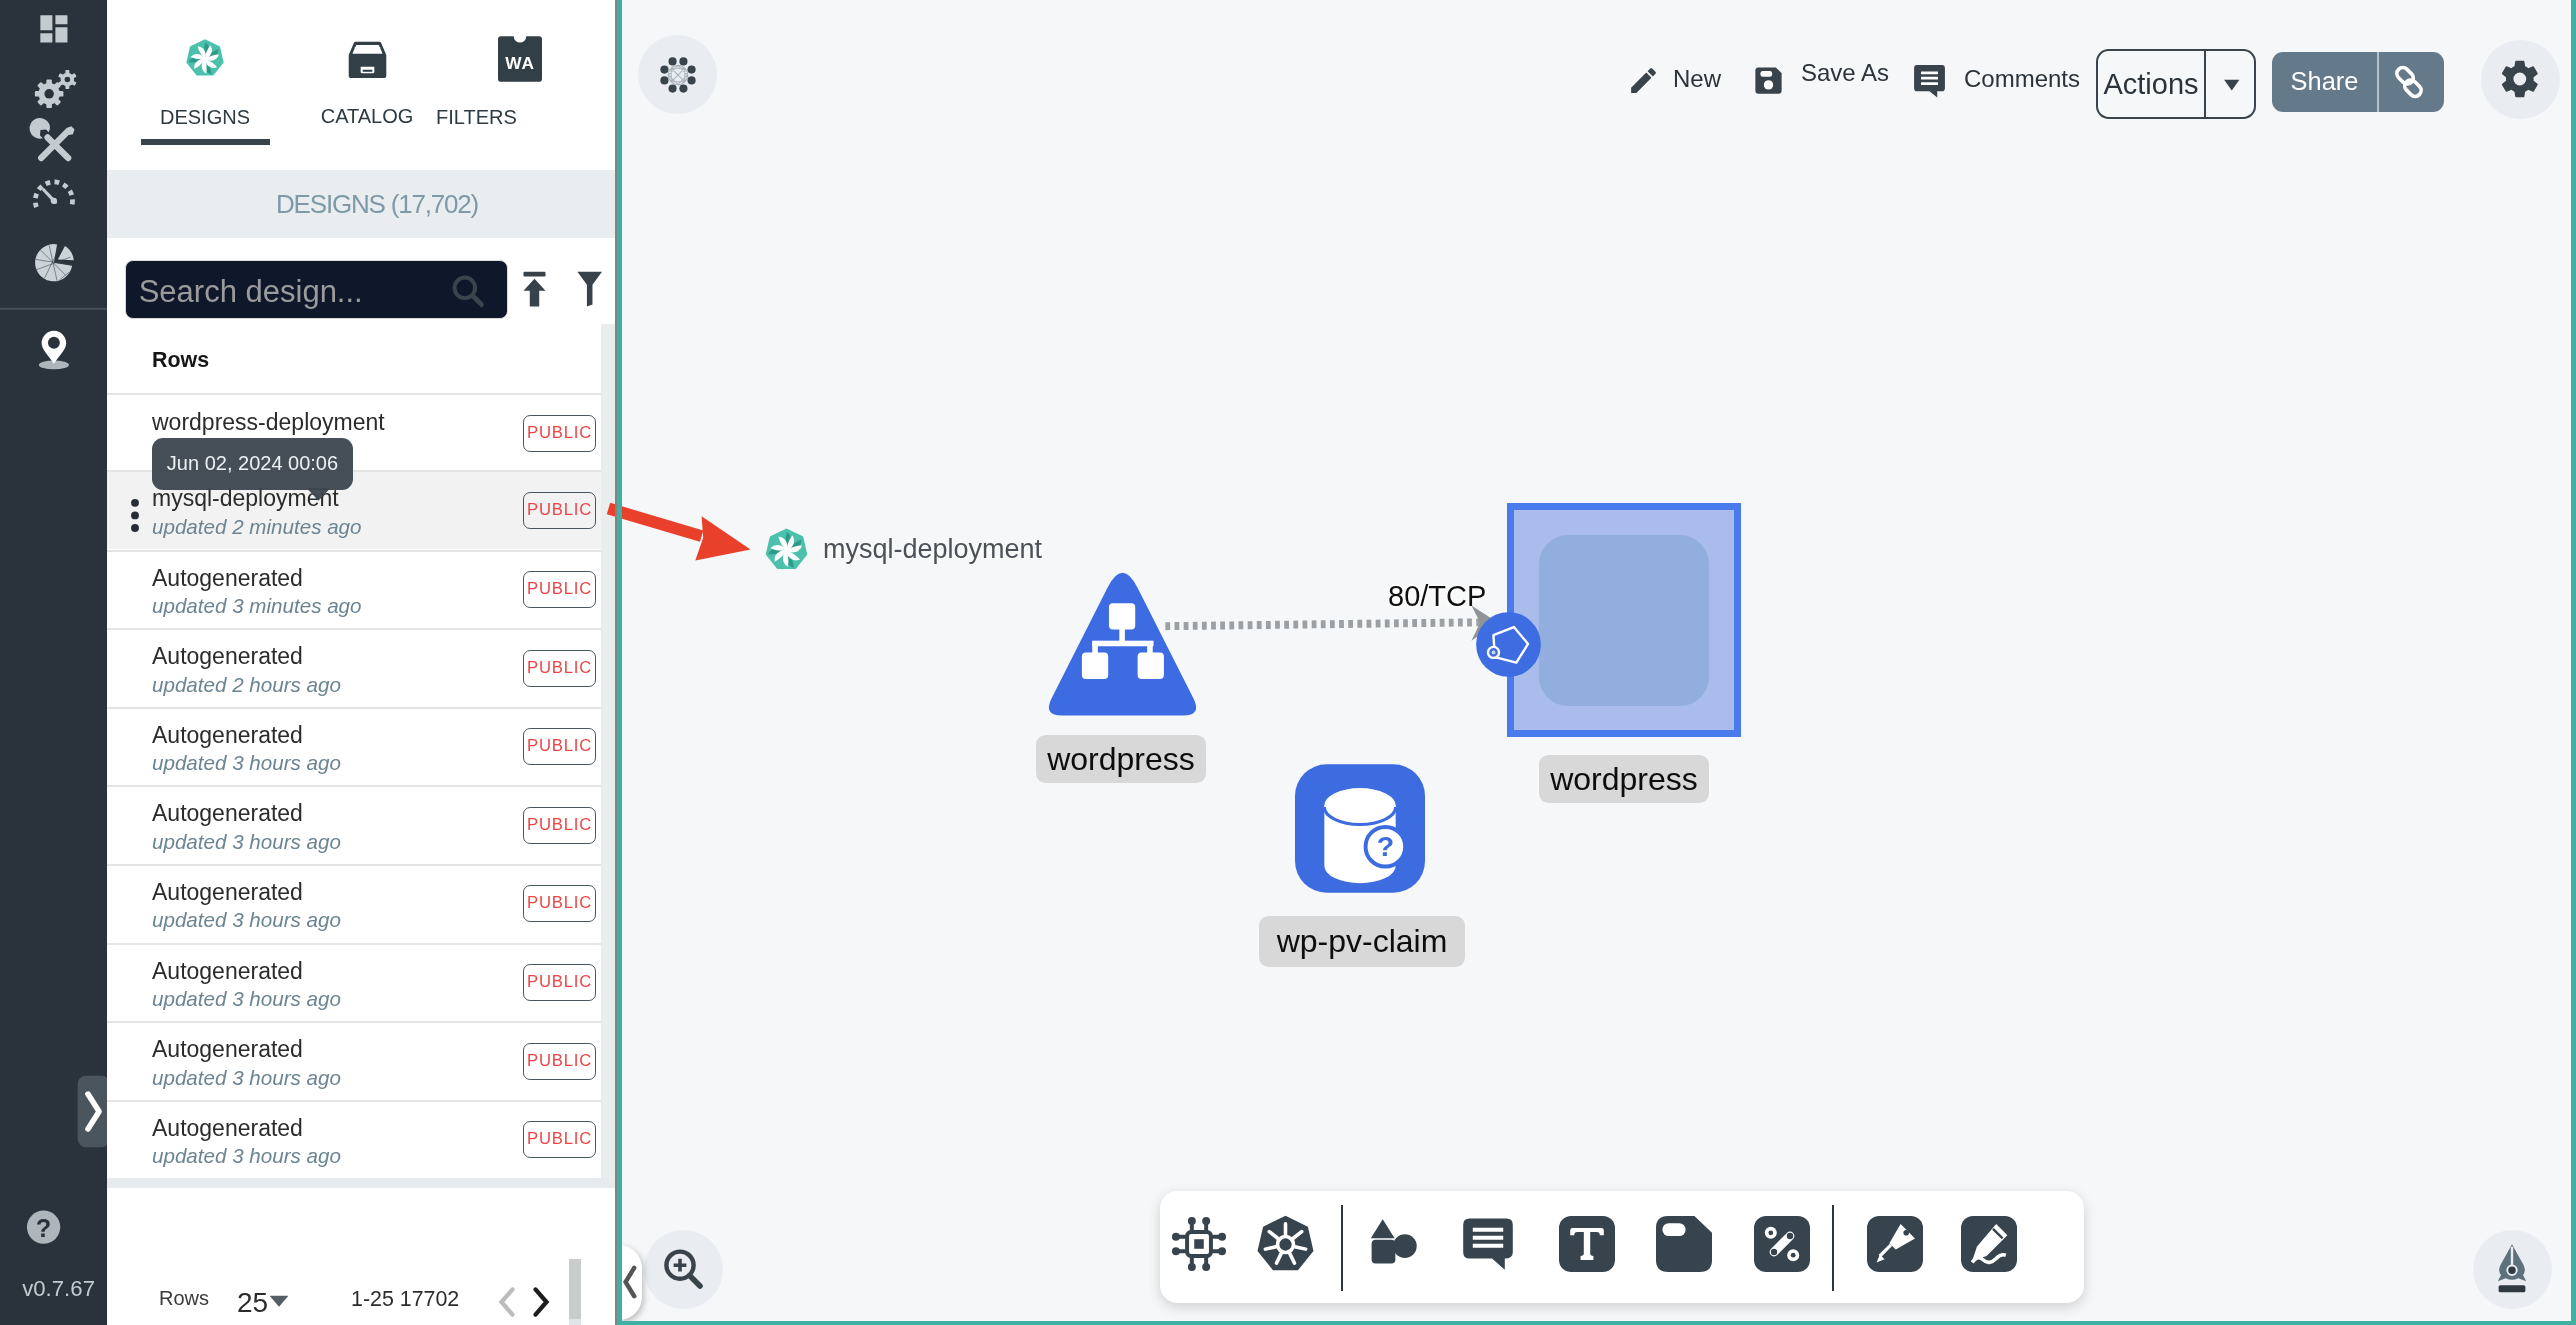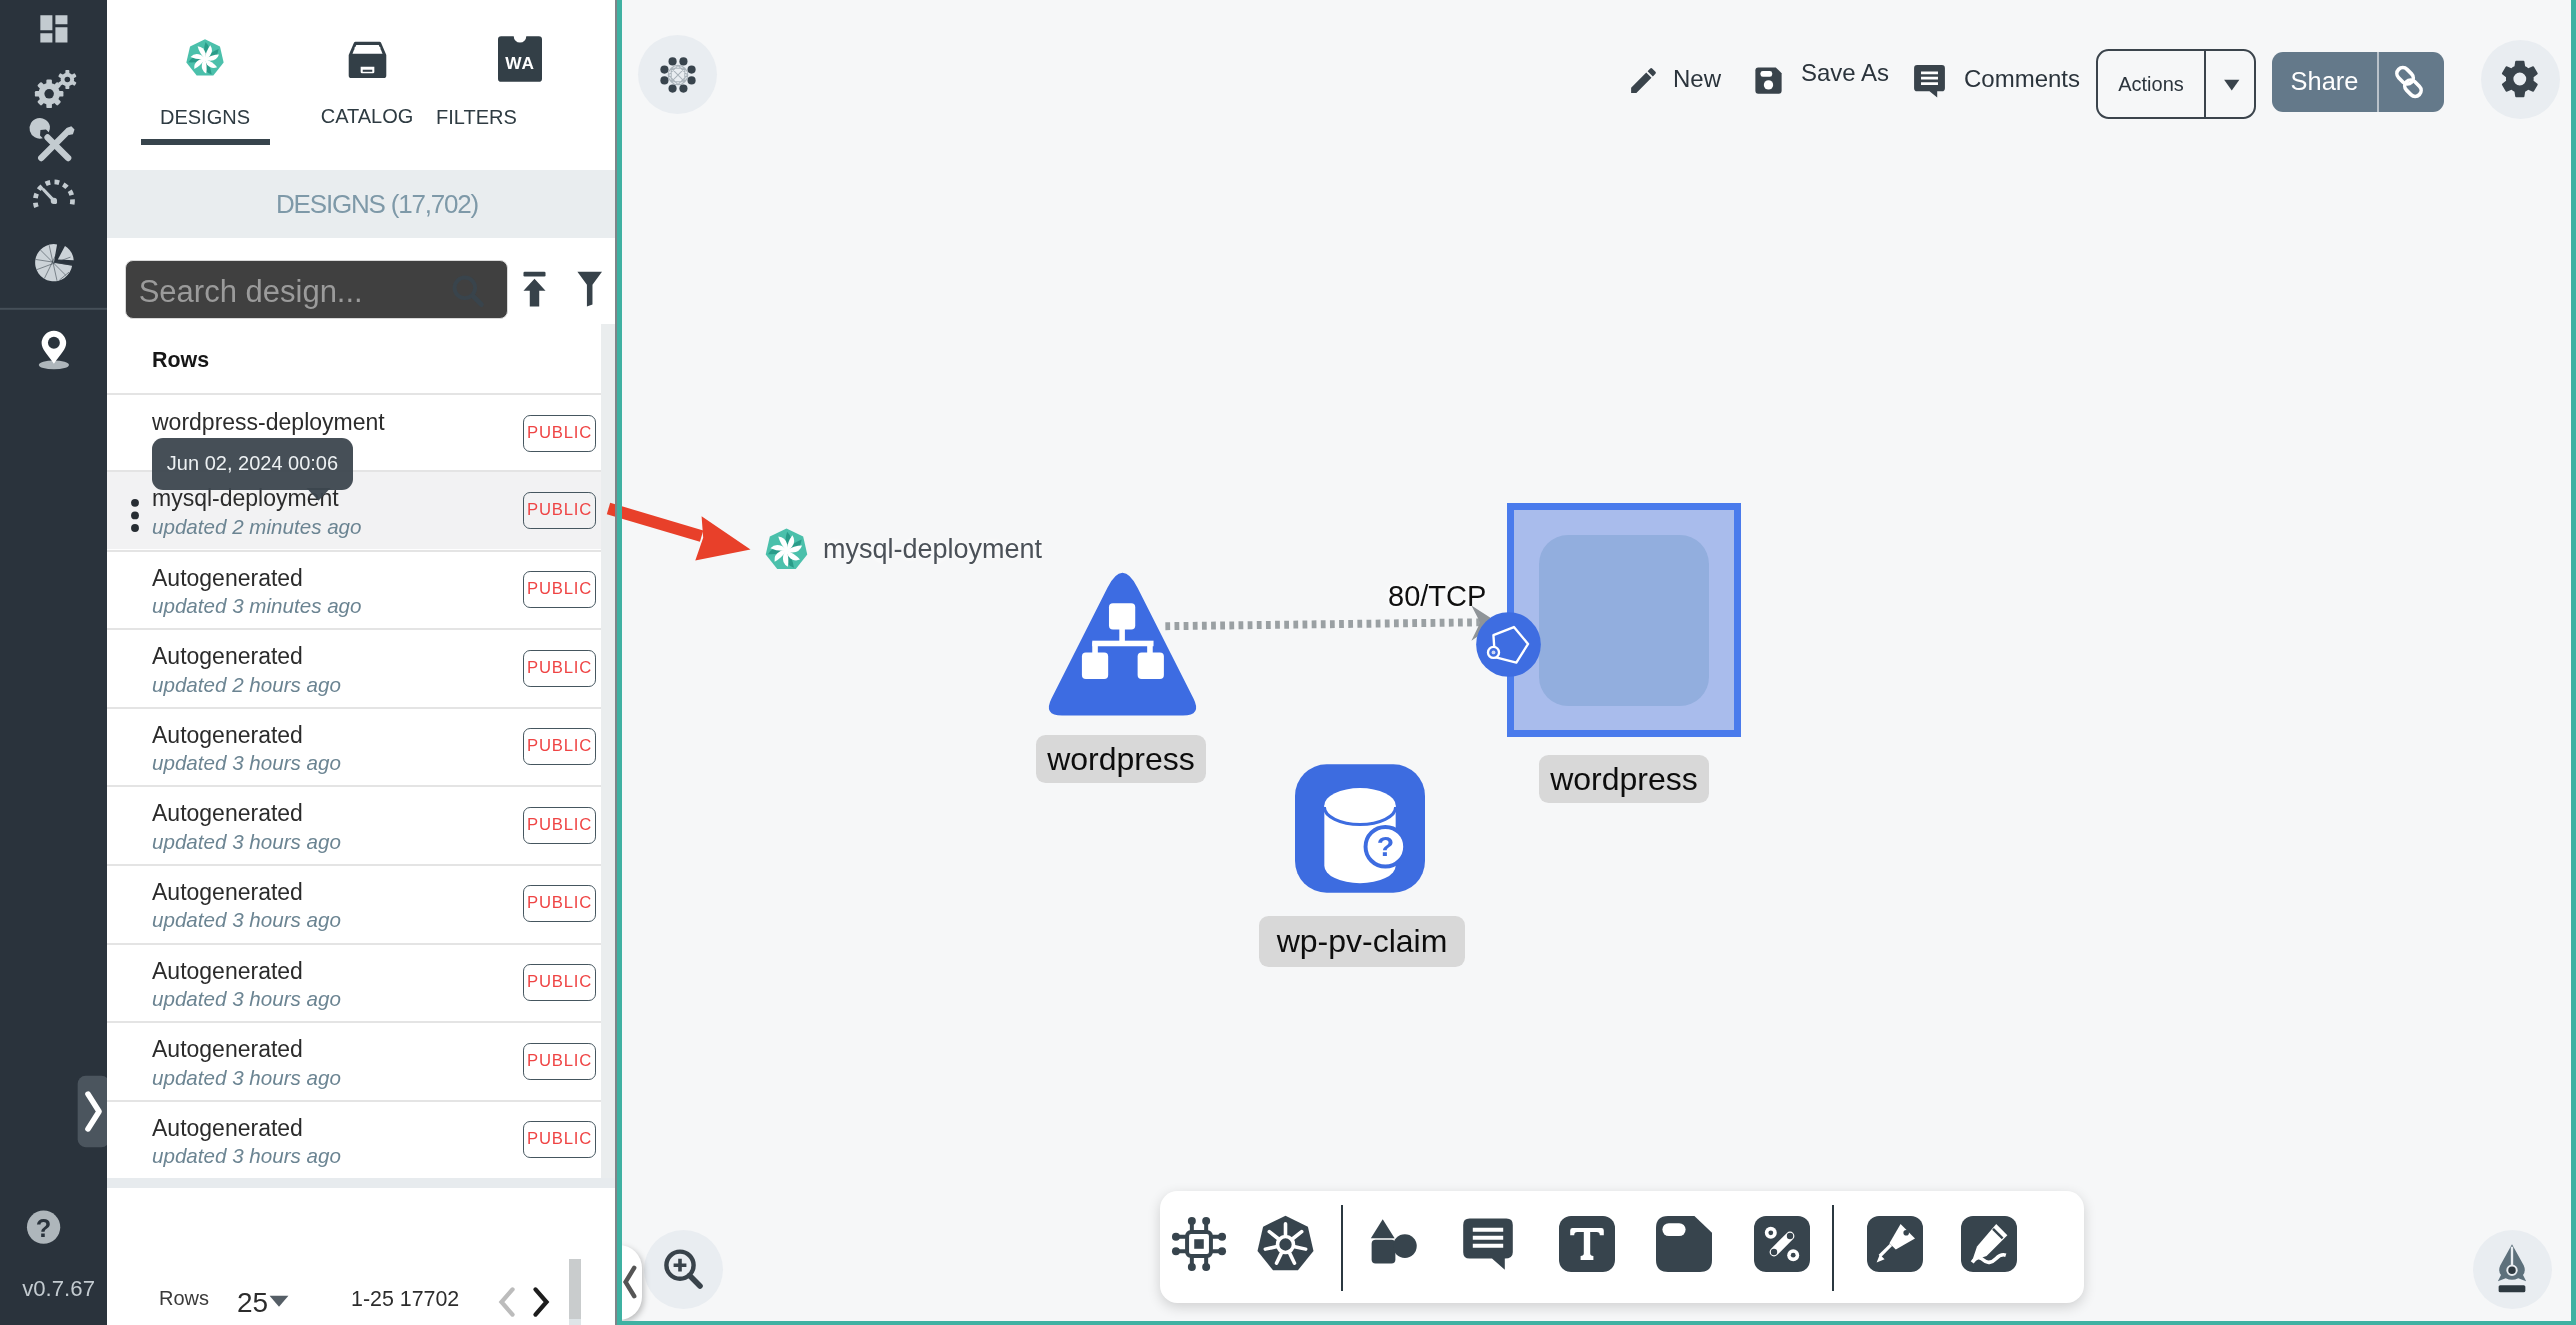--- a/index.html
+++ b/index.html
@@ -7,21 +7,21 @@
   body { font-family:"Liberation Sans", sans-serif; background:#fff; position:relative; }
   .abs { position:absolute; }
   svg { display:block; }
   
   #sidebar { left:0; top:0; width:107px; height:1325px; background:#2a333c; }
   
   #panel { left:107px; top:0; width:508px; height:1325px; background:#fff; }
   .tablabel { font-size:20px; letter-spacing:0px; color:#2e3b42; }
   #designband { left:107px; top:170px; width:508px; height:68px; background:#e9edef;
      color:#7e99a8; font-size:26px; letter-spacing:-1.2px; text-align:center; line-height:68px; text-indent:32px; }
-  #searchbox { left:125px; top:260px; width:383px; height:59px; background:#404040;
+  #searchbox { left:125px; top:260px; width:383px; height:59px; background:#0f172a;
      border:1.6px solid #d9d9d9; border-radius:8px; }
   #searchbox span { position:absolute; left:12.7px; top:12.7px; font-size:31px; color:#9b9b9b; }
   .rowname { font-size:23px; color:#2b2b2b; line-height:27px; }
   .rowsub  { font-size:20.6px; color:#6b8492; font-style:italic; line-height:24px; }
   .chip { position:absolute; width:73px; height:37px; border:1.6px solid #45565f; border-radius:7.1px;
       color:#ef4444; font-size:16.7px; letter-spacing:0.8px; text-align:center; line-height:33px; }
   .rowline { position:absolute; left:107px; width:494px; height:1.6px; background:#e4e4e4; }
   
   #canvas { left:622px; top:0; width:1949px; height:1321px; background:#f6f7f8; }
   .circbtn { position:absolute; width:79px; height:79px; border-radius:50%; background:#e9edf1; }
@@ -261,21 +261,21 @@
 </svg>
 <div class="toplabel" style="left:1801px;top:59px;">Save As</div>
 <svg class="abs" style="left:1911px;top:62px" width="37" height="37" viewBox="0 0 24 24">
   <path d="M20 2 H4 a2 2 0 0 0 -2 2 v13 a2 2 0 0 0 2 2 h3 l0 4 l5 -4 h8 a2 2 0 0 0 2 -2 V4 a2 2 0 0 0 -2 -2 Z" fill="#39434b" transform="scale(-1,1) translate(-24,0)"></path>
   <g stroke="#fff" stroke-width="1.8">
     <path d="M6.5 7 H17.5 M6.5 10.5 H17.5 M6.5 14 H17.5"></path>
   </g>
 </svg>
 <div class="toplabel" style="left:1964px;top:65px;">Comments</div>
 <div class="abs" style="left:2096px;top:49px;width:160px;height:70px;border:2px solid #3b444c;border-radius:12.7px;">
-  <div style="position:absolute;left:0;top:0;width:108px;height:66px;border-right:2px solid #3b444c;font-size:20px;color:#2b343c;text-align:center;line-height:66px;font-family:'Liberation Sans',sans-serif;">Actions</div>
+  <div style="position:absolute;left:0;top:0;width:108px;height:66px;border-right:2px solid #3b444c;font-size:29px;color:#2b343c;text-align:center;line-height:66px;font-family:'Liberation Sans',sans-serif;">Actions</div>
   <svg style="position:absolute;left:125px;top:28px" width="17.5" height="12.7" viewBox="0 0 26 20">
       <path d="M1 1 L25 1 L13 18 Z" fill="#39434b"></path>
     </svg>
 </div>
 <div class="abs" style="left:2272px;top:52px;width:172px;height:60px;border-radius:11px;background:#64798a;">
   <div style="position:absolute;left:0;top:0;width:105px;height:60px;color:#fff;font-size:25.4px;text-align:center;line-height:58px;font-family:'Liberation Sans',sans-serif;">Share</div>
   <div style="position:absolute;left:105px;top:0;width:1.6px;height:60px;background:rgba(255,255,255,0.55);"></div>
   <svg style="position:absolute;left:118px;top:11px" width="38" height="38" viewBox="0 0 48 48">
     <g transform="rotate(-45 24 24)" stroke="#fff" stroke-width="4.6" fill="none">
       <rect x="18.5" y="3.5" width="15" height="23" rx="7.5"></rect>

